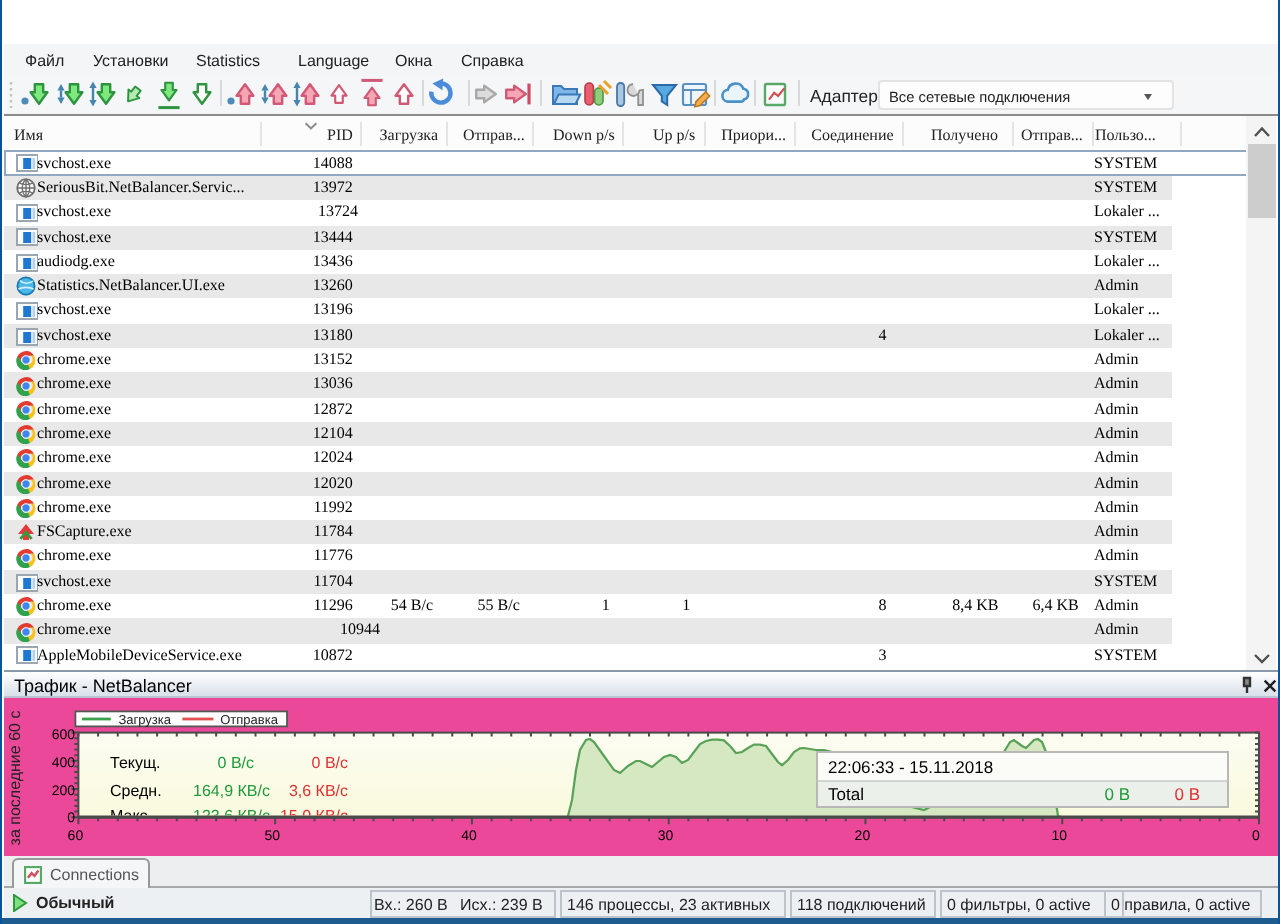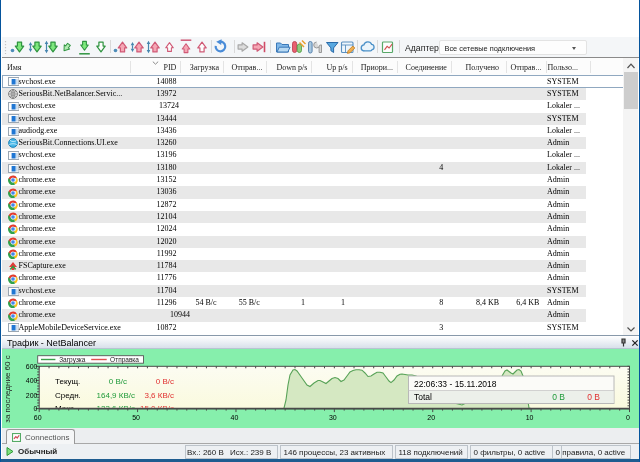--- a/index.html
+++ b/index.html
@@ -22,31 +22,39 @@
 #gbody{position:absolute;left:0;top:17.7px;width:622px;height:259px;font-size:8px;color:#000;}
 .row{position:absolute;left:0;width:584px;height:12.3px;line-height:12.3px;}
 .row .nm{position:absolute;left:16.5px;top:0;white-space:nowrap;}
 .row .c{position:absolute;top:0;text-align:right;white-space:nowrap;}
 .row .u{position:absolute;left:545px;top:0;white-space:nowrap;}
 .ric{position:absolute;left:5.5px;top:1.2px;width:10px;height:10px;}
 .stripe{background:#e8e8e8;}
 #focusrect{position:absolute;left:0px;top:17.2px;width:622px;height:13px;border:1px solid #90a8c0;}
 #vsb{position:absolute;left:620.5px;top:0;width:15.5px;height:277px;background:#f4f4f4;}
 #vthumb{position:absolute;left:1px;top:14px;width:14px;height:37px;background:#cdcdcd;}
-#panel{position:absolute;left:1px;top:335px;width:638px;height:93px;background:#86efac;border-top:1px solid #8899aa;}
+#panel{position:absolute;left:1px;top:335px;width:638px;height:93px;background:#ec4899;border-top:1px solid #8899aa;}
 #phead{position:absolute;left:0;top:0;width:638px;height:13px;background:linear-gradient(#ffffff,#d8e0ea);border-bottom:1px solid #b8c4d2;font-size:9px;color:#000;}
 #chart{position:absolute;left:0;top:13px;width:638px;height:80px;}
 #tabrow{position:absolute;left:1px;top:428px;width:638px;height:15.5px;background:#eceef0;border-bottom:1px solid #a8a8a8;}
 #tab{position:absolute;left:4px;top:1px;width:69px;height:14.5px;background:#f5f6f7;border:1px solid #999;border-bottom:none;border-radius:3px 3px 0 0;font-size:8px;color:#555;}
 #statusbar{position:absolute;left:1px;top:444px;width:638px;height:15px;background:#edf0f3;font-size:8px;color:#222;}
 .sbox{position:absolute;top:1px;height:13.5px;border:1px solid #bcc3ca;padding:2.2px 0 0 3px;white-space:nowrap;text-align:left;}
 #bluebottom{position:absolute;left:0;top:459px;width:640px;height:3px;background:#1e5c90;}
 </style></head>
 <body>
 <div id="win">
+  <div id="menubar">
+      <div class="mi" style="left:10.5px">Файл</div>
+      <div class="mi" style="left:44.5px">Установки</div>
+      <div class="mi" style="left:96.0px">Statistics</div>
+      <div class="mi" style="left:147.0px">Language</div>
+      <div class="mi" style="left:195.5px">Окна</div>
+      <div class="mi" style="left:228.5px">Справка</div>
+    </div>
   <div id="toolbar">
     <svg class="abs" style="left:0;top:0" width="638" height="20" viewBox="0 0 638 20">
         <path d="M3.5 4 v13" stroke="#c4c4c4" stroke-width="1.2" stroke-dasharray="1.2 1.8"></path>
         <circle cx="10.5" cy="13.5" r="1.8" fill="#4d8cb8"></circle>
         <g transform="translate(17.5,10.0) rotate(0) scale(1.00)">
           <path d="M-2.1 -4.9 H2.1 V-0.9 H4.2 L0 4.9 L-4.2 -0.9 H-2.1 Z" fill="#7de87d" stroke="#2f9440" stroke-width="1.2" stroke-linejoin="round"></path>
         </g>
         <g transform="translate(28.5,10.0)" fill="#4585ae">
           <path d="M0 -5.0 L1.8 -1.8 H-1.8 Z M0 5.0 L1.8 1.8 H-1.8 Z"></path>
           <rect x="-0.6" y="-1.8" width="1.2" height="3.6"></rect>
@@ -228,21 +236,21 @@
           <div class="nm">audiodg.exe</div>
           <div class="c" style="left:114.4px;width:60px">13436</div>
           <div class="u">Lokaler ...</div>
         </div>
 <div class="row stripe" style="top:61.50px">
           <svg class="ric" width="10" height="10" viewBox="0 0 10 10">
             <circle cx="5" cy="5" r="4.6" fill="#49b8e8"></circle>
             <circle cx="5" cy="5" r="4.3" fill="none" stroke="#1a7ab0" stroke-width="0.9"></circle>
             <path d="M2 2.2 C3.5 4,6.5 4,8.5 2.6 M1.2 6.6 C3 5.4,7 5.4,8.8 6.6" stroke="#d6f0fa" stroke-width="0.8" fill="none"></path>
           </svg>
-          <div class="nm">SeriousBit.Connections.UI.exe</div>
+          <div class="nm">Statistics.NetBalancer.UI.exe</div>
           <div class="c" style="left:114.4px;width:60px">13260</div>
           <div class="u">Admin</div>
         </div>
 <div class="row" style="top:73.80px">
           <svg class="ric" style="width:11.5px;height:9px;top:1.8px" viewBox="0 0 11.5 9">
             <rect x="0.5" y="0.5" width="10.5" height="8" fill="#fdfdfd" stroke="#9aa6b2" stroke-width="1"></rect>
             <rect x="3.6" y="2" width="4" height="5.5" fill="#1f76d3"></rect>
             <rect x="8.2" y="2" width="1.4" height="5.5" fill="#b9d2e8"></rect>
           </svg>
           <div class="nm">svchost.exe</div>

